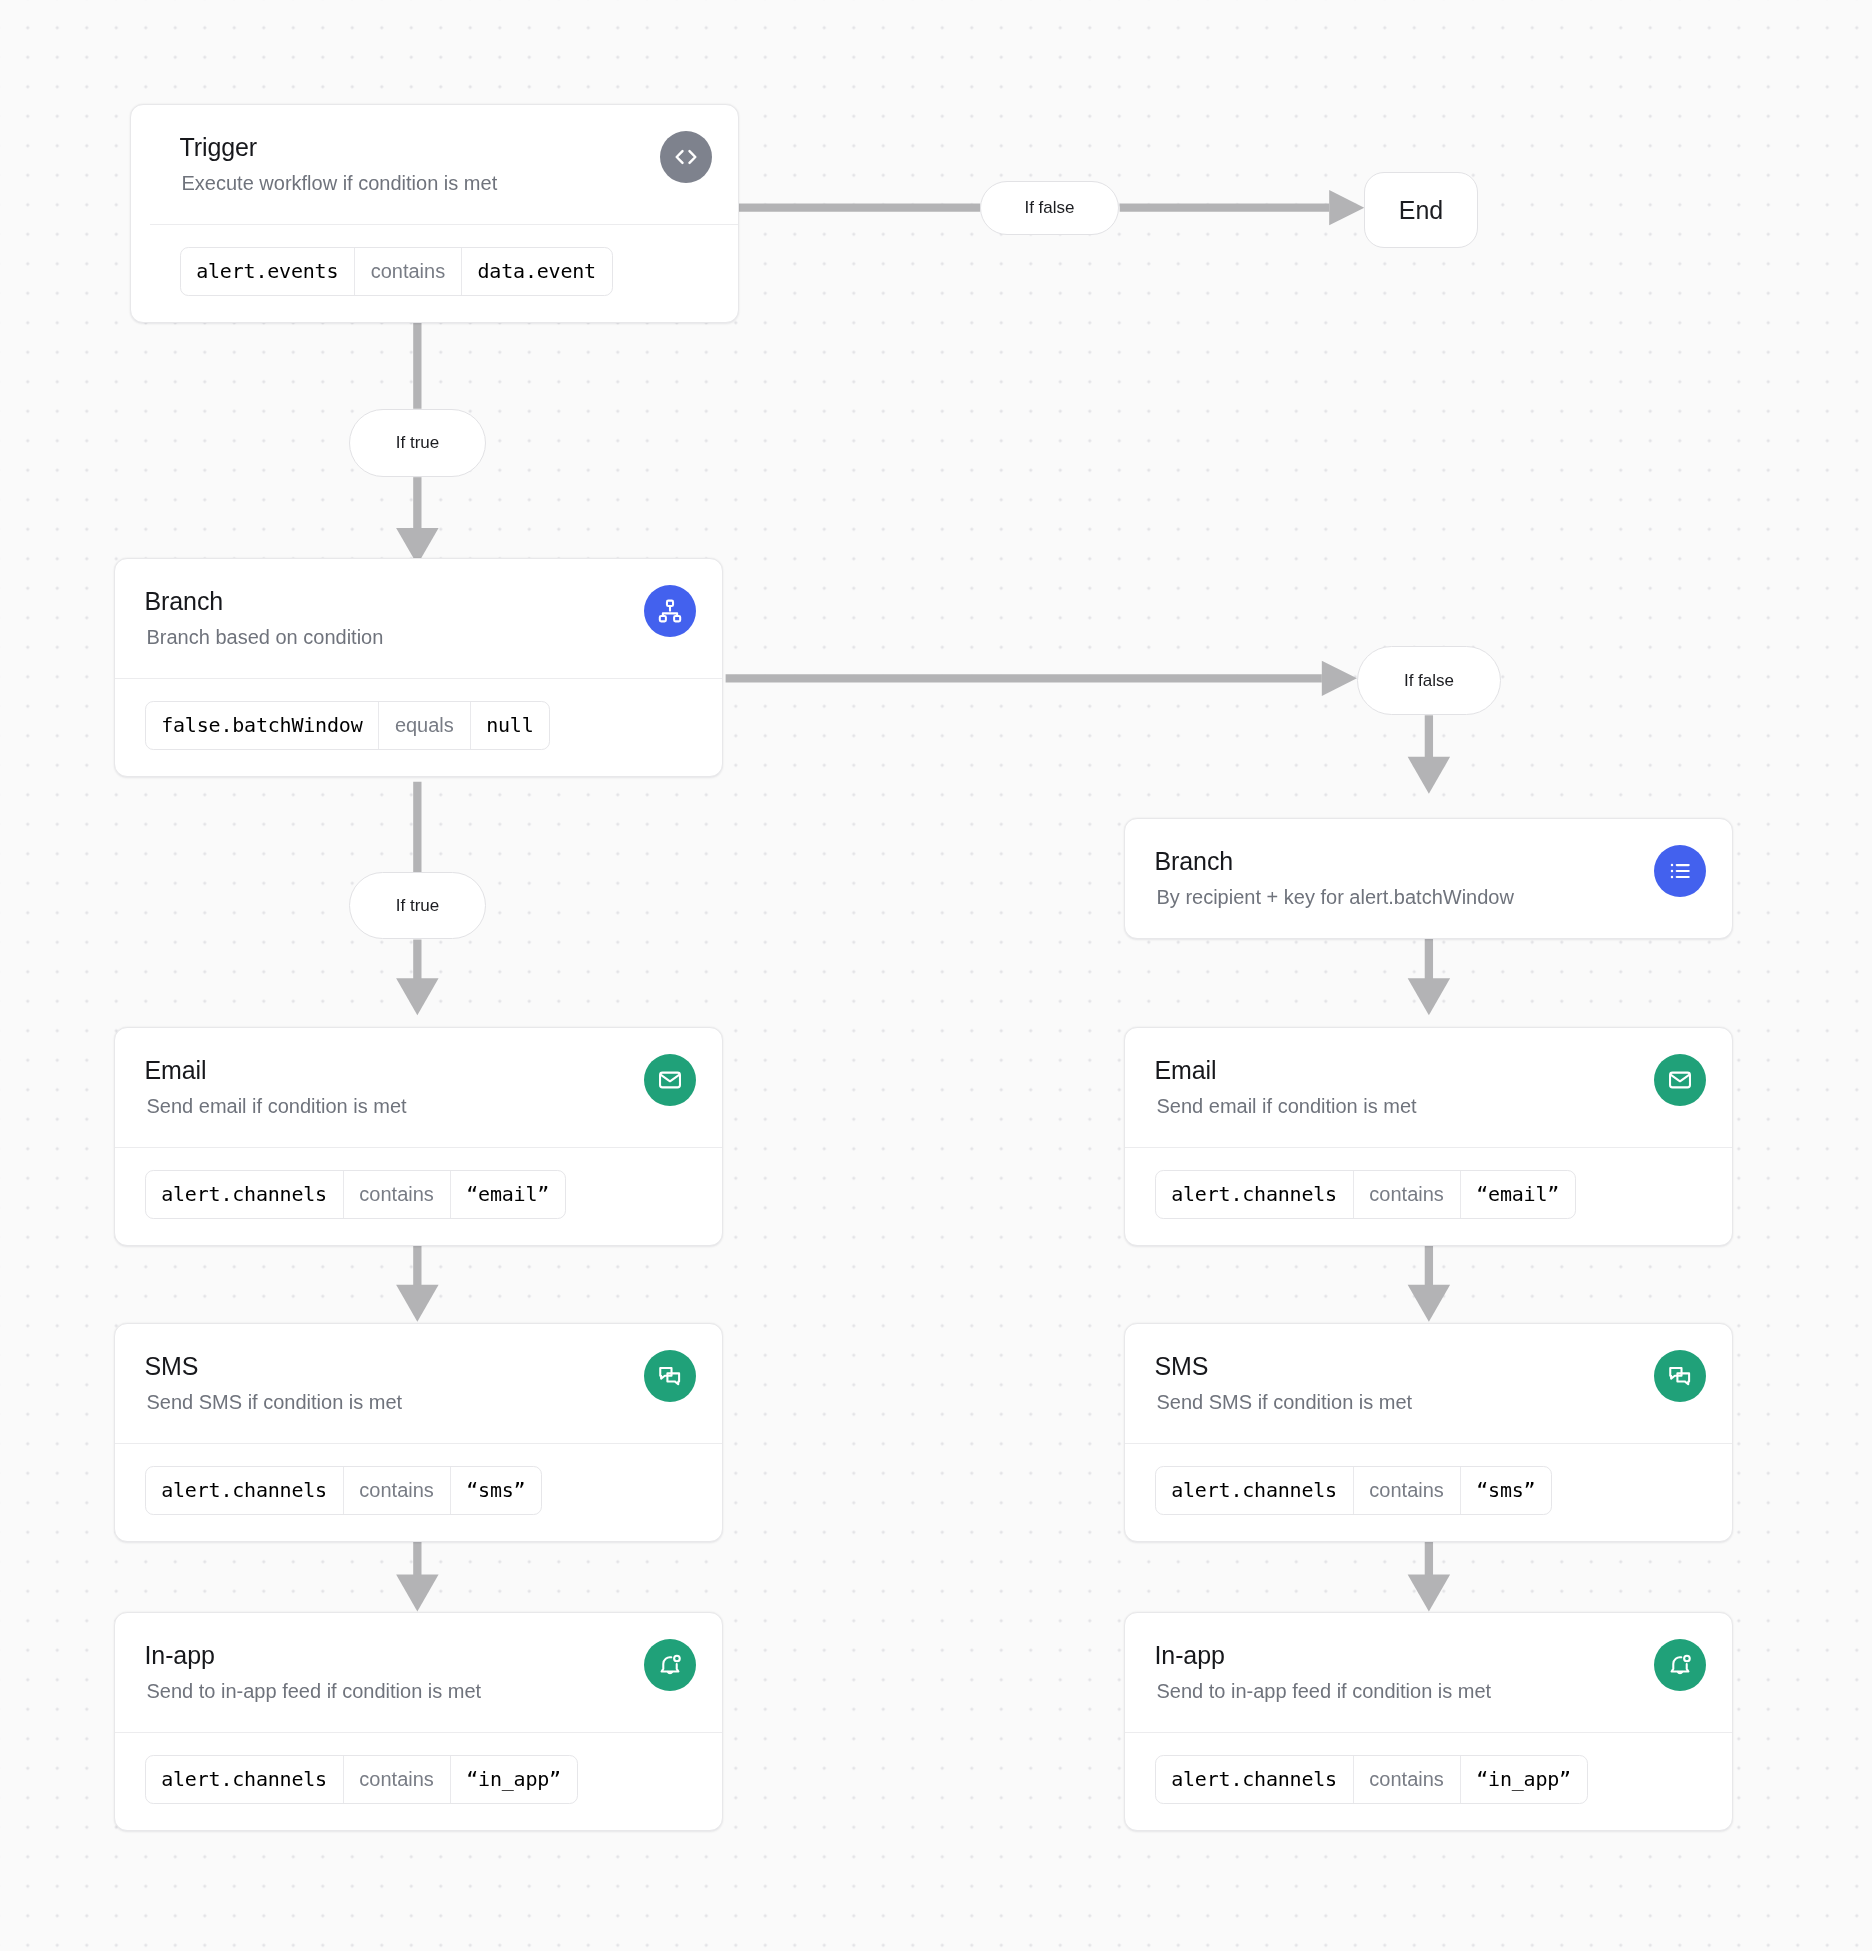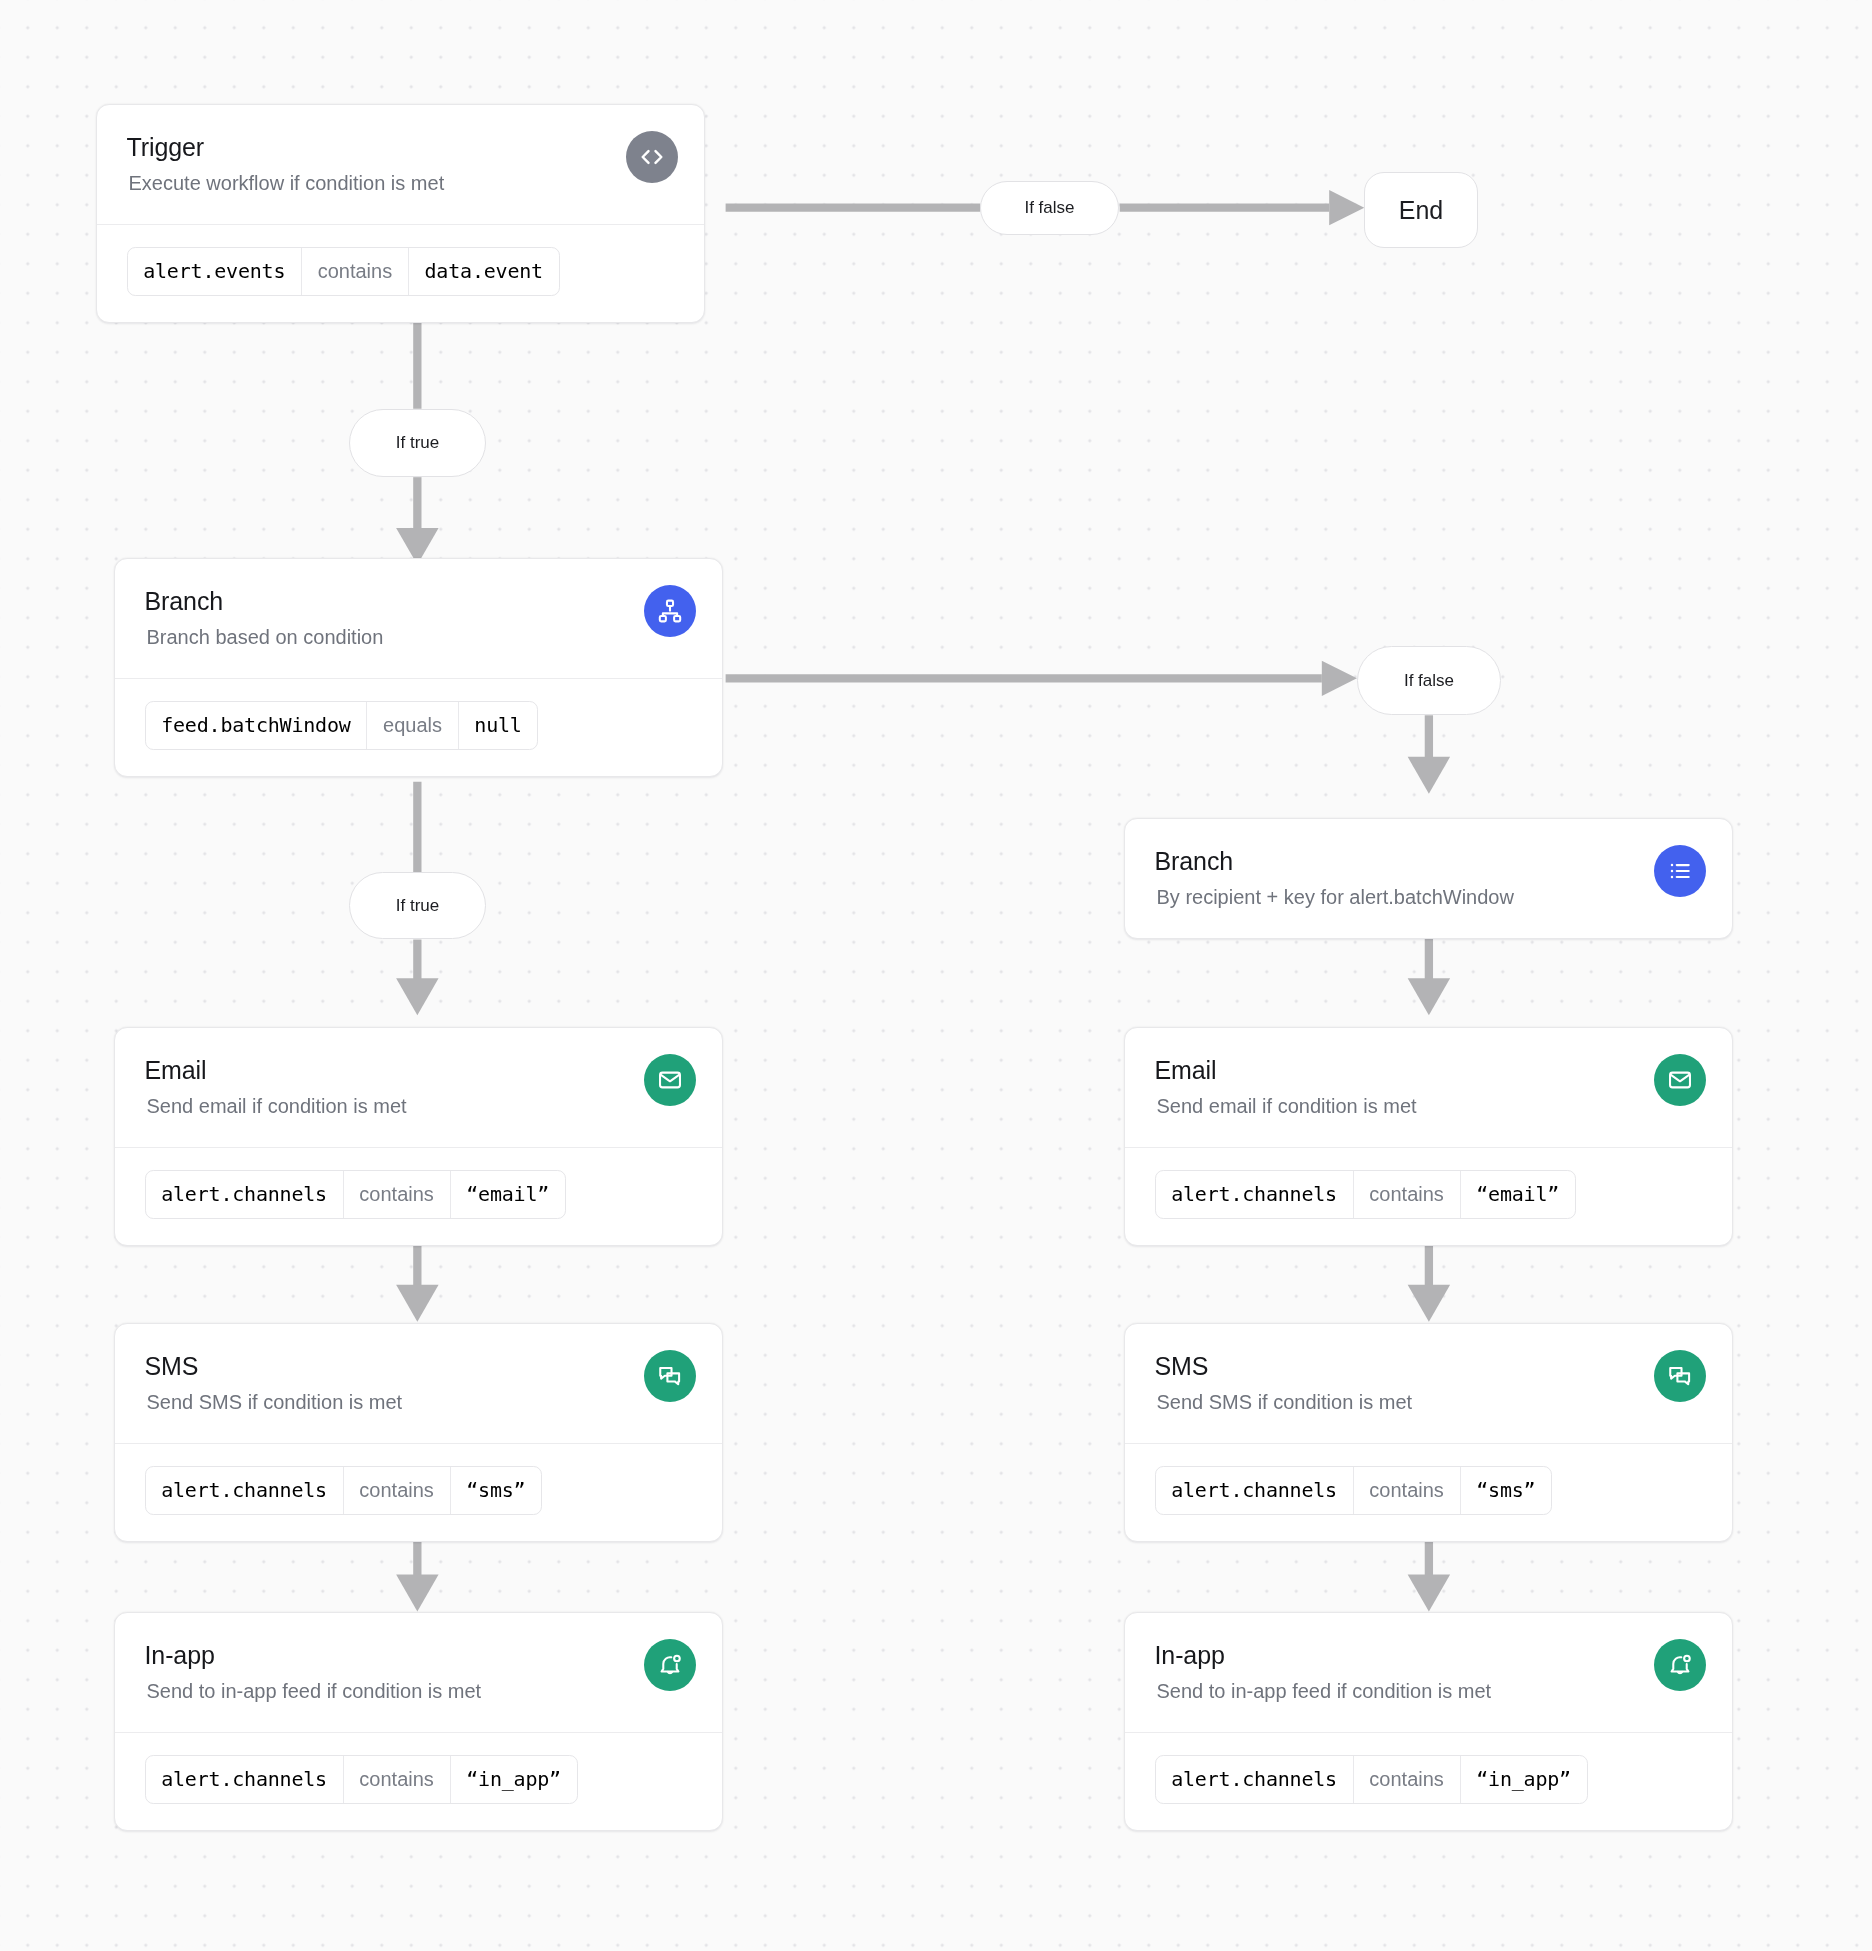--- a/index.html
+++ b/index.html
@@ -209,21 +209,21 @@
   </div>
 
   <div class="pill" style="left:1357px; top:646px; width:144px; height:69px;">
     <span>If false</span>
   </div>
 
   <div class="pill" style="left:349px; top:872px; width:137px; height:67px;">
     <span>If true</span>
   </div>
 
-  <div class="node has-body" style="left:96px; top:104px;">
+  <div class="node has-body" style="left:130px; top:104px;padding-left:19px;">
     <div class="node-head">
       <div class="node-title">Trigger</div>
       <div class="node-sub">Execute workflow if condition is met</div>
       <div class="node-icon icon-gray">
         <svg width="28" height="28" viewBox="0 0 24 24" fill="none" stroke="#ffffff" stroke-width="2.1" stroke-linecap="round" stroke-linejoin="round">
           <polyline points="9,7 4,12 9,17"></polyline>
           <polyline points="15,7 20,12 15,17"></polyline>
         </svg>
       </div>
     </div>
@@ -245,21 +245,21 @@
           <rect x="9.2" y="2.4" width="5.6" height="5" rx="1.2"></rect>
           <rect x="2.6" y="16.6" width="5.6" height="5" rx="1.2"></rect>
           <rect x="15.8" y="16.6" width="5.6" height="5" rx="1.2"></rect>
           <path d="M12 7.4v4.4"></path>
           <path d="M5.4 16.6v-2.4h13.2v2.4"></path>
         </svg>
       </div>
     </div>
     <div class="node-body">
       <div class="cond">
-        <span class="c-field">feed.batchWindow</span>
+        <span class="c-field">false.batchWindow</span>
         <span class="c-op">equals</span>
         <span class="c-value">null</span>
       </div>
     </div>
   </div>
 
   <div class="node" style="left:1124px; top:818px;">
     <div class="node-head">
       <div class="node-title">Branch</div>
       <div class="node-sub">By recipient + key for alert.batchWindow</div>

